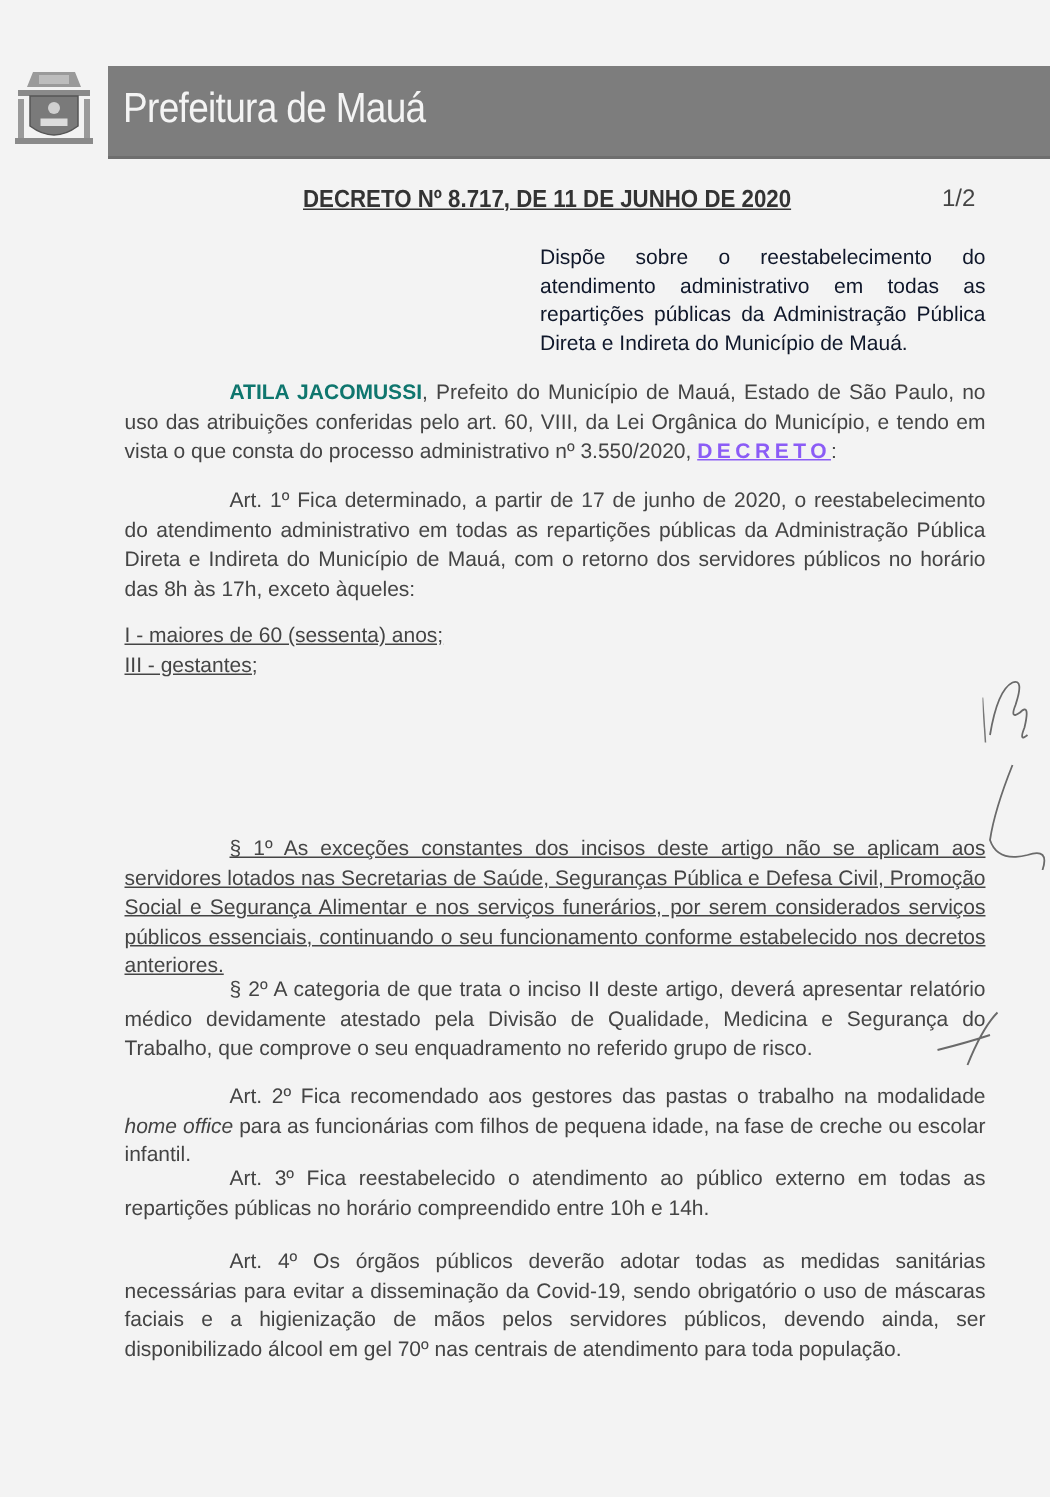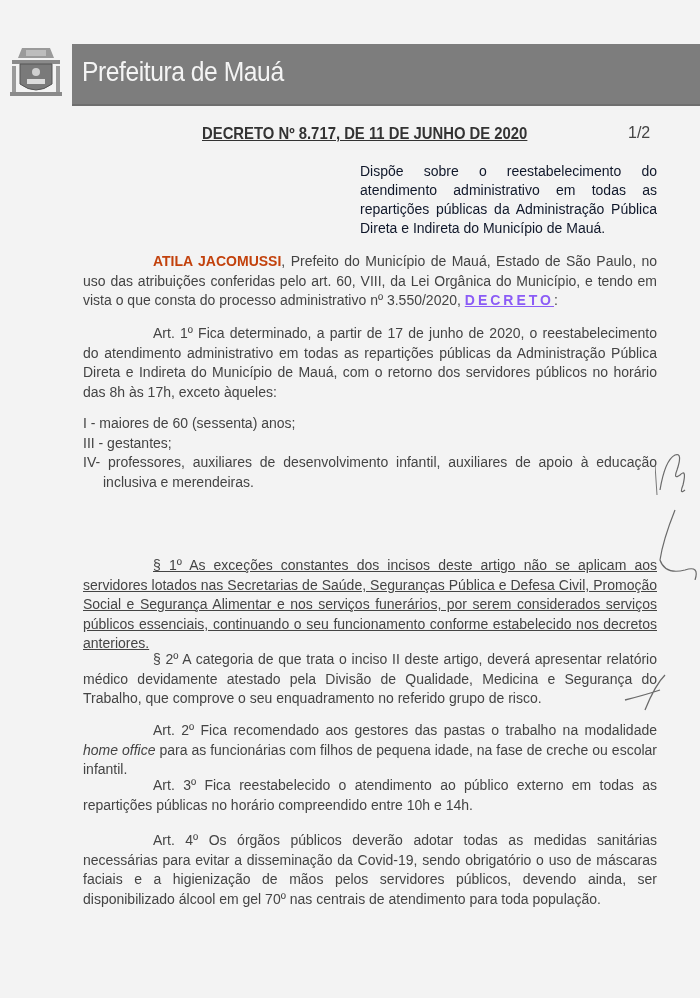--- a/index.html
+++ b/index.html
@@ -29,23 +29,23 @@
   .pagenum { position: absolute; left: 628px; top: 124px; font-size: 16px; color: #444; }
   .summary {
     position: absolute; left: 360px; top: 162px; width: 297px;
     font-size: 14px; line-height: 19px; text-align: justify; color: #0f172a;
   }
   .txt {
     position: absolute; left: 83px; width: 574px;
     font-size: 14px; line-height: 19.5px; text-align: justify; color: #444;
   }
   .indent { text-indent: 70px; }
-  .list { position: absolute; left: 83px; width: 574px; font-size: 14px; line-height: 19.5px; color: #444; }
+  .list { position: absolute; left: 83px; width: 574px; font-size: 14px; line-height: 19.5px; color: #444; text-decoration: underline; }
   .li { padding-left: 20px; text-indent: -20px; text-align: justify; }
-  .bold { font-weight: bold; color: #c2410c; }
+  .bold { font-weight: bold; color: #0f766e; }
   .spaced { font-weight: bold; letter-spacing: 3px; text-decoration: underline; color: #8b5cf6; }
   .ital { font-style: italic; }
   .sig { position: absolute; }
 </style>
 </head>
 <body>
 
 <div class="page">
 
   <svg class="logo" viewBox="0 0 56 54">
@@ -71,21 +71,20 @@
 
   <div class="txt indent" style="top:252px;">
     <span class="bold">ATILA JACOMUSSI</span><span>, Prefeito do Município de Mauá, Estado de São Paulo, no uso das atribuições conferidas pelo art. 60, VIII, da Lei Orgânica do Município, e tendo em vista o que consta do processo administrativo nº 3.550/2020, </span><span class="spaced">DECRETO</span><span>:</span>
   </div>
 
   <div class="txt indent" style="top:324px;">Art. 1º Fica determinado, a partir de 17 de junho de 2020, o reestabelecimento do atendimento administrativo em todas as repartições públicas da Administração Pública Direta e Indireta do Município de Mauá, com o retorno dos servidores públicos no horário das 8h às 17h, exceto àqueles:</div>
 
   <div class="list" style="top:414px;">
     <div class="li">I  - maiores de 60 (sessenta) anos;</div>
     <div class="li">III - gestantes;</div>
-    <div class="li">IV- professores, auxiliares de desenvolvimento infantil, auxiliares de apoio à educação inclusiva e merendeiras.</div>
   </div>
 
   <div class="txt indent" style="top:556px;text-decoration:underline;">§ 1º As exceções constantes dos incisos deste artigo não se aplicam aos servidores lotados nas Secretarias de Saúde, Seguranças Pública e Defesa Civil, Promoção Social e Segurança Alimentar e nos serviços funerários, por serem considerados serviços públicos essenciais, continuando o seu funcionamento conforme estabelecido nos decretos anteriores.</div>
 
   <div class="txt indent" style="top:650px;">§ 2º A categoria de que trata o inciso II deste artigo, deverá apresentar relatório médico devidamente atestado pela Divisão de Qualidade, Medicina e Segurança do Trabalho, que comprove o seu enquadramento no referido grupo de risco.</div>
 
   <div class="txt indent" style="top:721px;">
     <span>Art. 2º Fica recomendado aos gestores das pastas o trabalho na modalidade </span><span class="ital">home office</span><span> para as funcionárias com filhos de pequena idade, na fase de creche ou escolar infantil.</span>
   </div>
 

